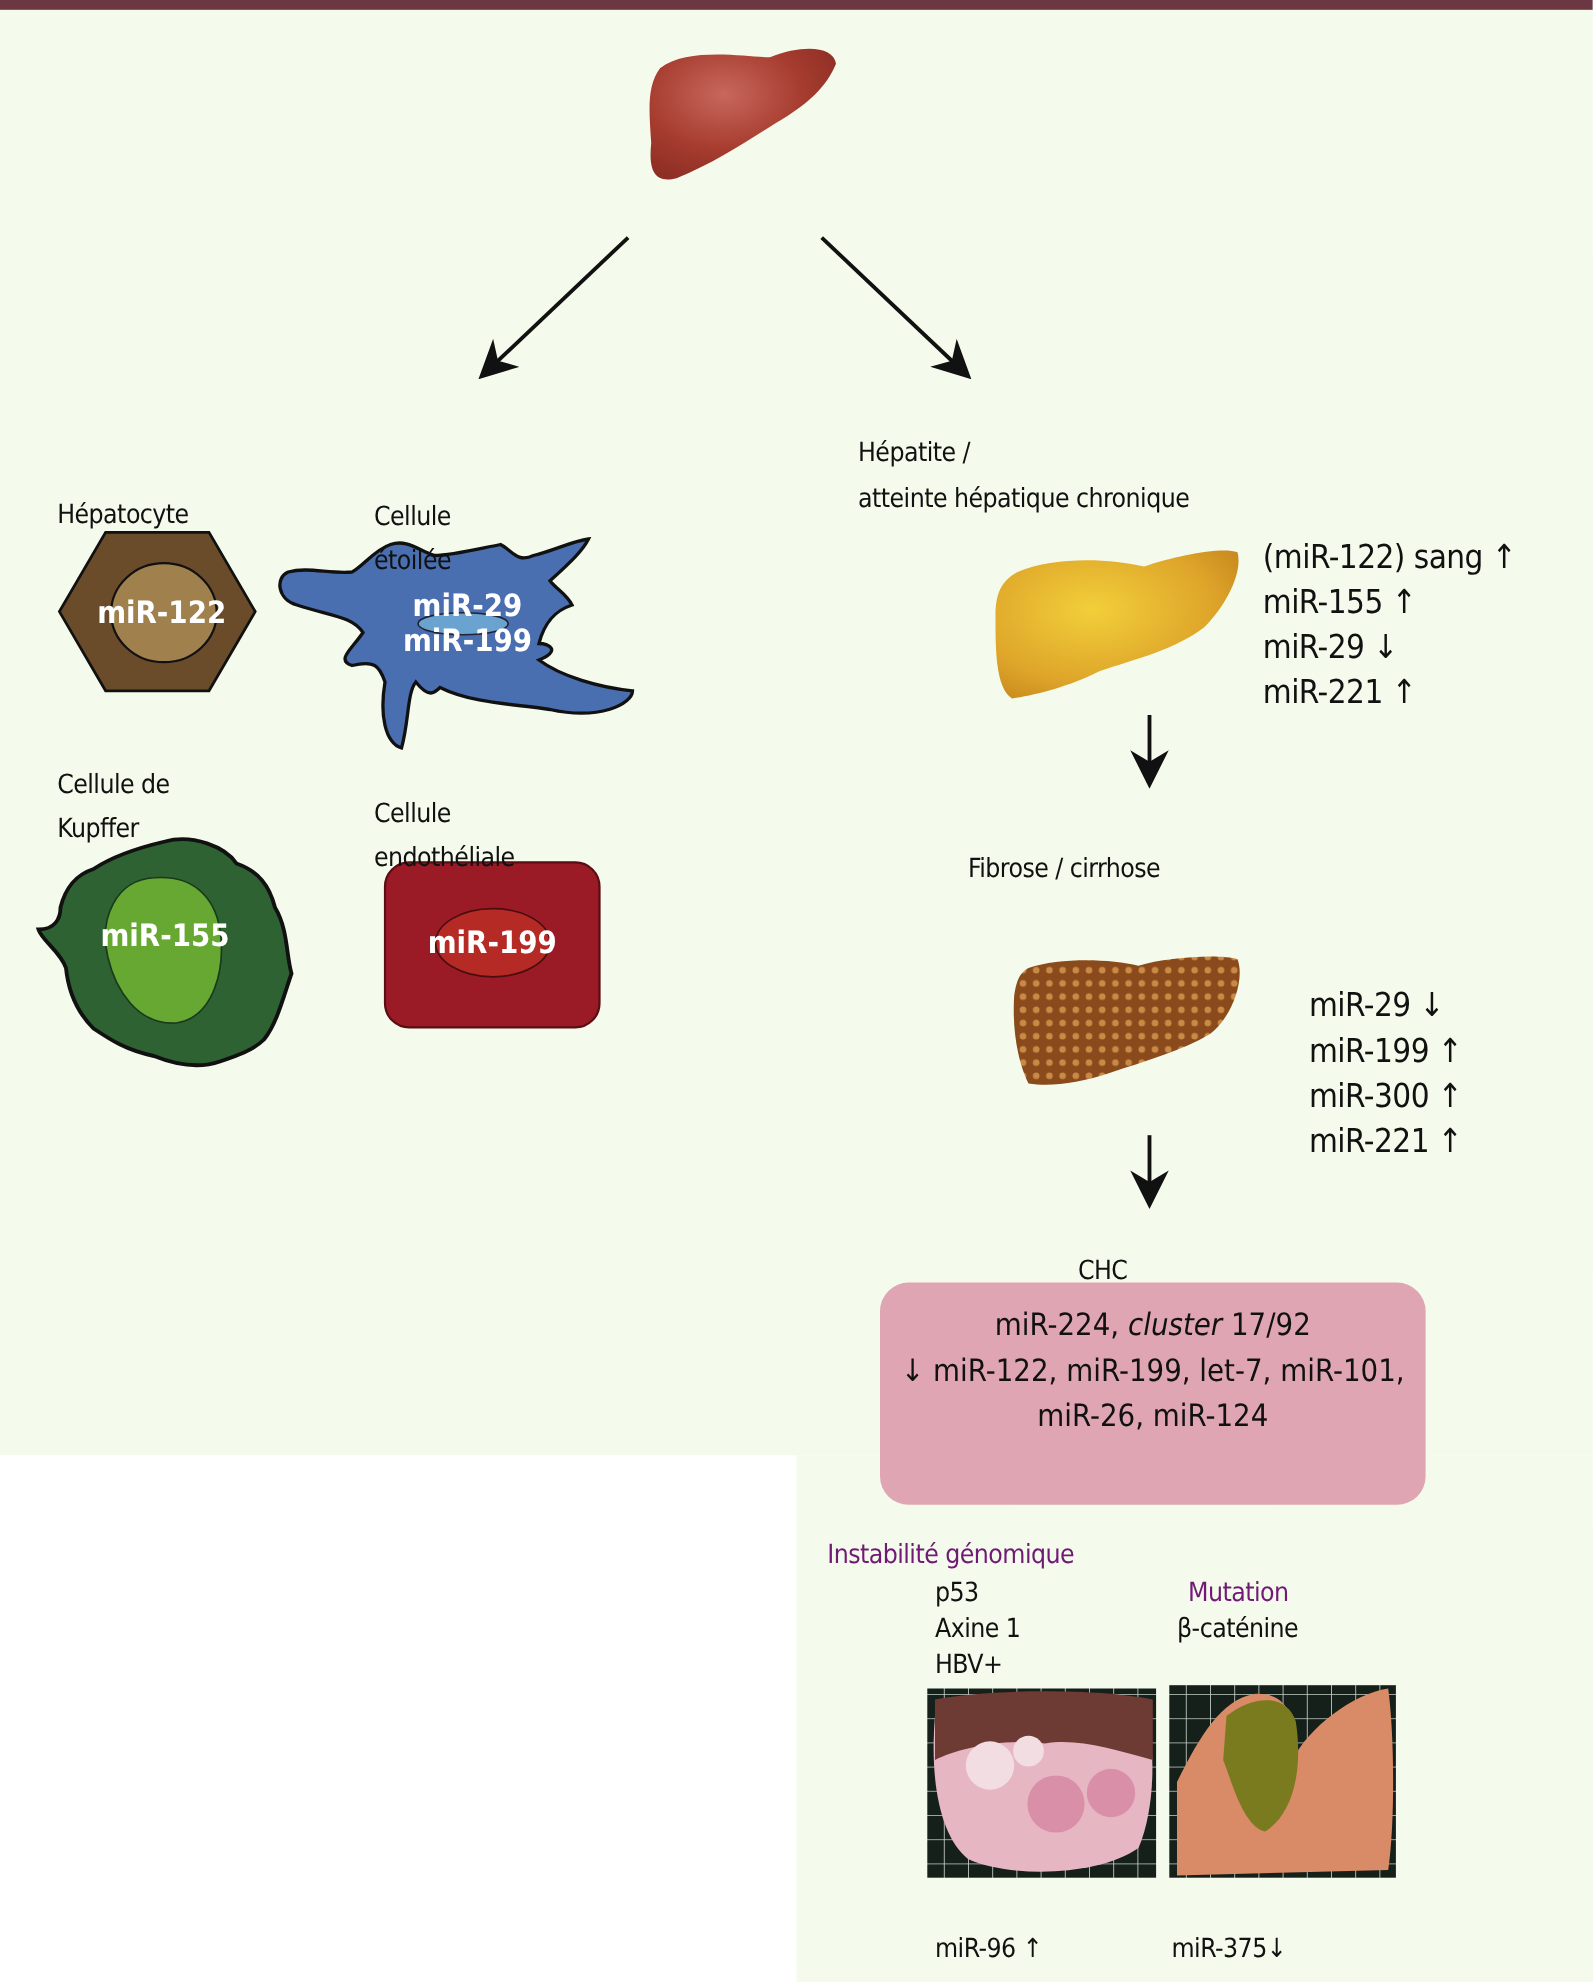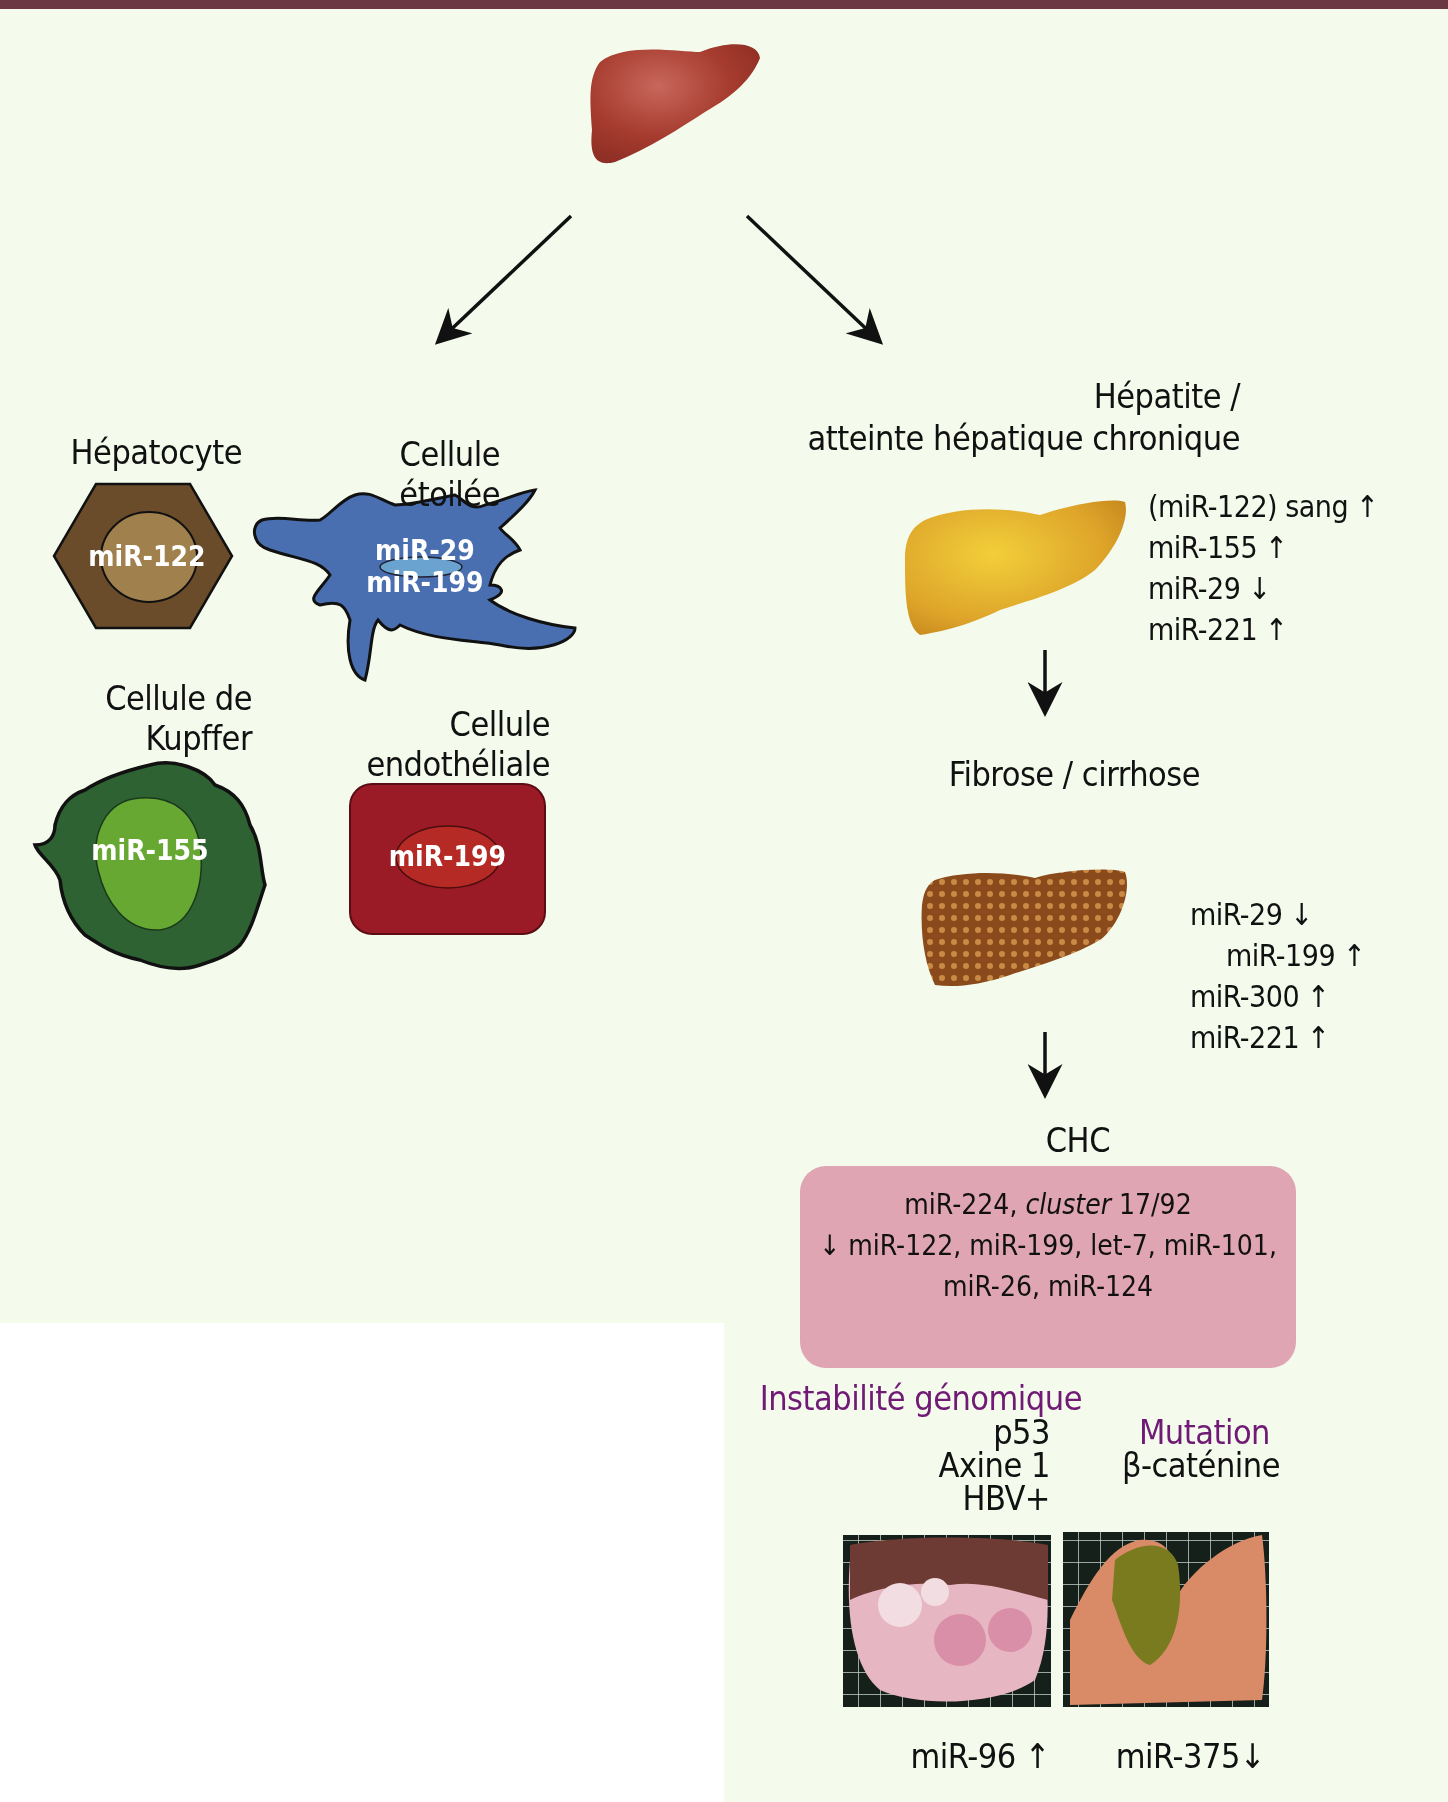--- a/index.html
+++ b/index.html
@@ -5,21 +5,21 @@
   html, body { margin: 0; padding: 0; }
   body {
     width: 1448px; height: 1802px; position: relative; overflow: hidden;
     background: #ffffff;
     font-family: "DejaVu Sans Condensed", "DejaVu Sans", sans-serif;
     color: #111;
   }
   .topbar { position: absolute; left: 0; top: 0; width: 1448px; height: 9px; background: #6b3743; }
   .bg-top { position: absolute; left: 0; top: 9px; width: 1448px; height: 1314px; background: #f4fbec; }
   .bg-right { position: absolute; left: 724px; top: 1323px; width: 724px; height: 479px; background: #f4fbec; }
-  .lbl { position: absolute; font-size: 34px; line-height: 36px; text-align: right; white-space: nowrap; letter-spacing: -0.5px; }
+  .lbl { position: absolute; font-size: 24px; line-height: 36px; text-align: left; white-space: nowrap; letter-spacing: -0.5px; margin-top: 15px; }
   .lbl-left { position: absolute; font-size: 30px; line-height: 41px; white-space: nowrap; letter-spacing: -0.5px; }
   .mir-white { position: absolute; font-size: 28px; font-weight: bold; color: #fff; text-align: center; white-space: nowrap; }
   .blue { color: #701a75; }
   svg { position: absolute; left: 0; top: 0; }
   .chc-box {
     position: absolute; left: 800px; top: 1166px; width: 496px; height: 202px;
     background: #dfa5b3; border-radius: 26px;
     font-size: 28px; line-height: 41px; text-align: center; padding-top: 18px; box-sizing: border-box;
   }
   .chc-box i { font-style: italic; }
@@ -118,21 +118,21 @@
 <div style="position:absolute;left:1148px;top:486px;">
   <div class="lbl-left" style="position:static;">(miR-122) sang ↑</div>
   <div class="lbl-left" style="position:static;">miR-155 ↑</div>
   <div class="lbl-left" style="position:static;">miR-29 ↓</div>
   <div class="lbl-left" style="position:static;">miR-221 ↑</div>
 </div>
 
 <div class="lbl" style="left:880px;top:756px;width:320px;">Fibrose / cirrhose</div>
 <div style="position:absolute;left:1190px;top:894px;">
   <div class="lbl-left" style="position:static;">miR-29 ↓</div>
-  <div class="lbl-left" style="position:static;margin-left:36px;">miR-199 ↑</div>
+  <div class="lbl-left" style="position:static;">miR-199 ↑</div>
   <div class="lbl-left" style="position:static;">miR-300 ↑</div>
   <div class="lbl-left" style="position:static;">miR-221 ↑</div>
 </div>
 
 <div class="lbl" style="left:980px;top:1122px;width:130px;">CHC</div>
 <div class="chc-box">
   <div><span>miR-224, </span><i>cluster</i><span> 17/92</span></div>
   <div>↓ miR-122, miR-199, let-7, miR-101,</div>
   <div>miR-26, miR-124</div>
 </div>

